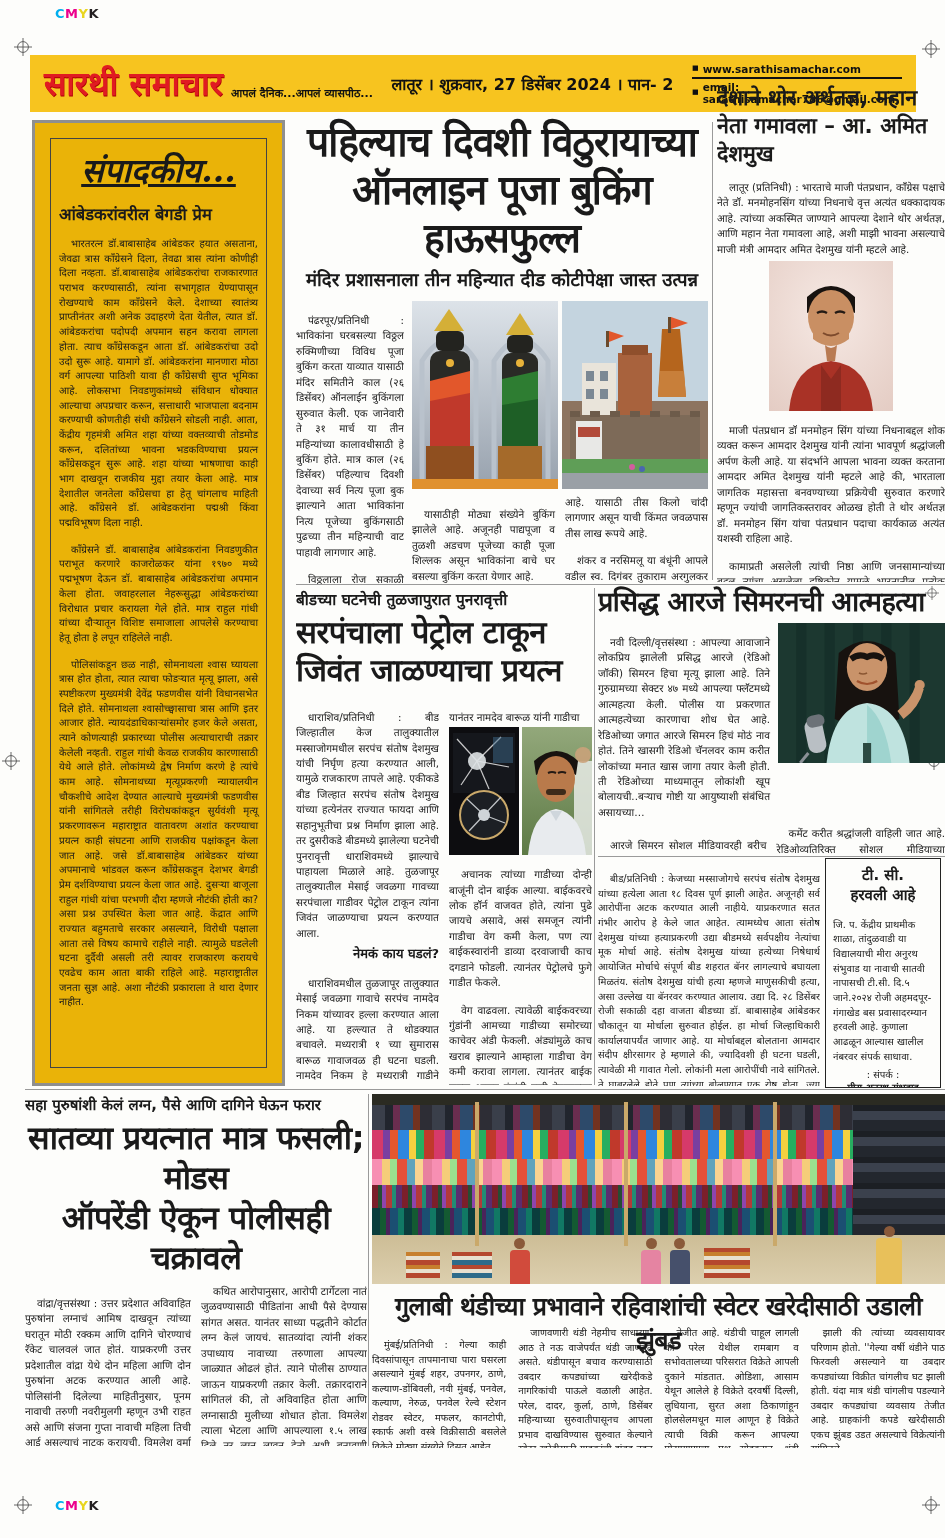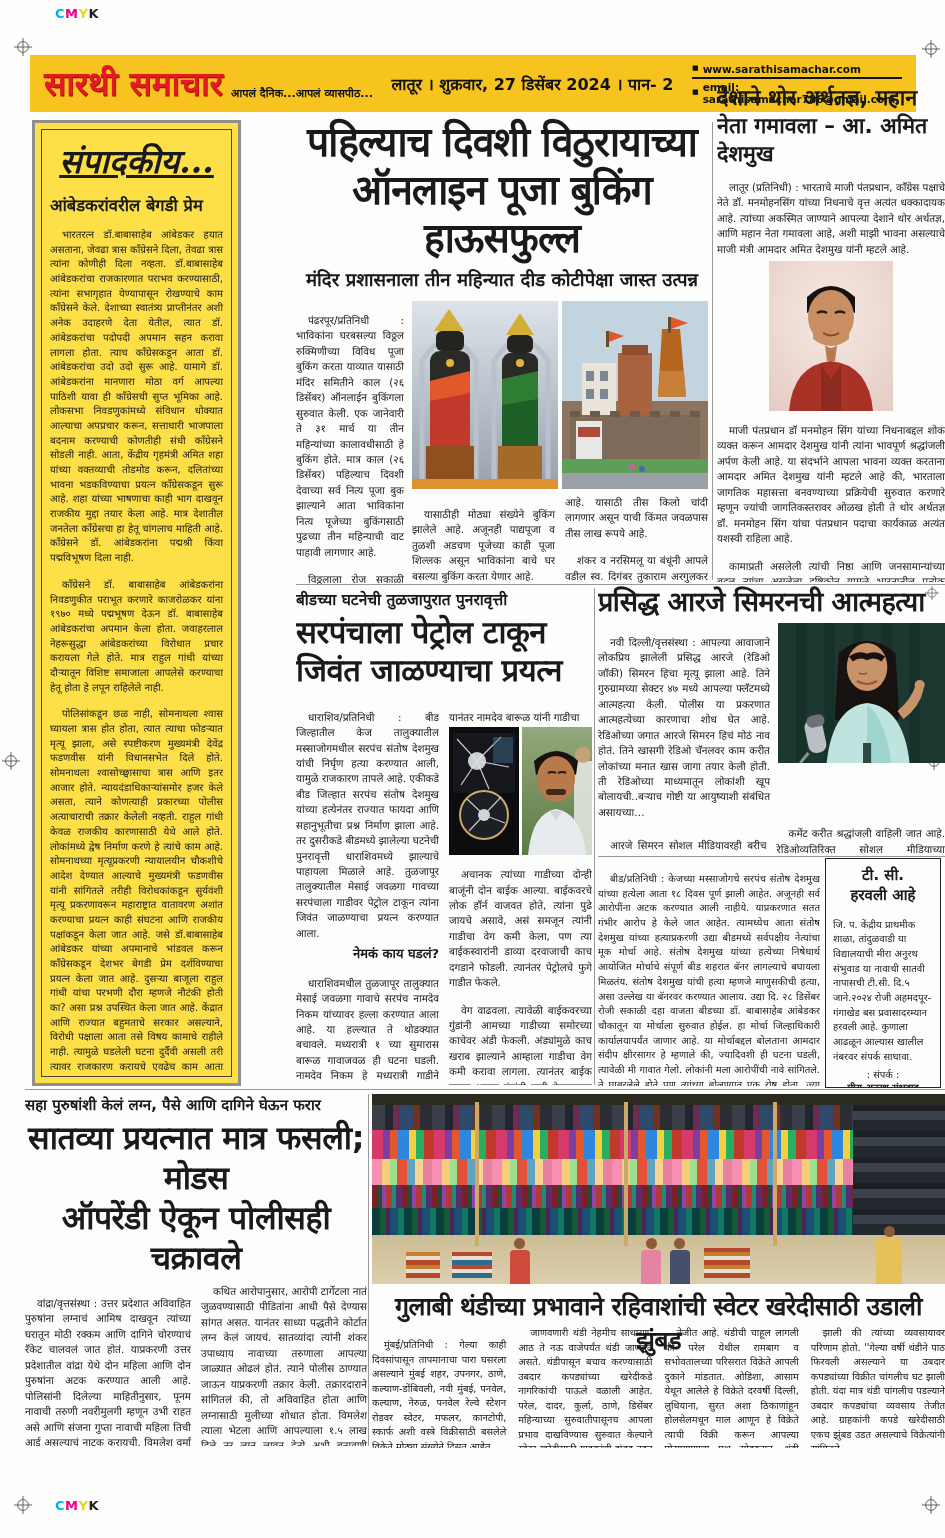--- a/index.html
+++ b/index.html
@@ -29,21 +29,21 @@
   .body-txt p { text-indent:12px; margin:12px 0 1px 0; }
   .cols2 { column-count:2; column-gap:10px; }
   .cols4 { column-count:4; column-gap:12px; }
   .subhd { font-weight:bold; text-align:right; font-size:13px; margin:3px 0 2px; }
 
   
   .vline { position:absolute; width:1px; background:#9a9a9a; }
   .hline { position:absolute; height:1px; background:#9a9a9a; }
 
   
-  .editorial { position:absolute; left:32px; top:120px; width:209px; height:966px; border:3px solid #8f8f8f; background:#fde047; padding:6px; }
+  .editorial { position:absolute; left:32px; top:120px; width:253px; height:966px; border:3px solid #8f8f8f; background:#eab308; padding:15px; }
   .editorial-inner { border:1px solid #444; height:100%; padding:6px 8px; overflow:hidden; }
   .edit-title { font-family:"DejaVu Serif", serif; font-style:italic; font-weight:bold; font-size:33px; text-align:center; text-decoration:underline; padding:2px 0 8px; }
   .edit-head { font-weight:bold; font-size:16.5px; margin:2px 0 6px; }
   .editorial .body-txt { font-size:10px; line-height:1.47; }
   .editorial .body-txt p { margin-bottom:2px; }
 
   
   .lead { position:absolute; left:296px; top:118px; width:412px; height:466px; overflow:hidden; }
   .lead-headline { font-weight:bold; font-size:39px; line-height:1.18; text-align:center; letter-spacing:-1px; transform:scaleY(1.05); transform-origin:top; }
   .lead-sub { font-weight:bold; font-size:18.5px; text-align:center; margin-top:10px; }

